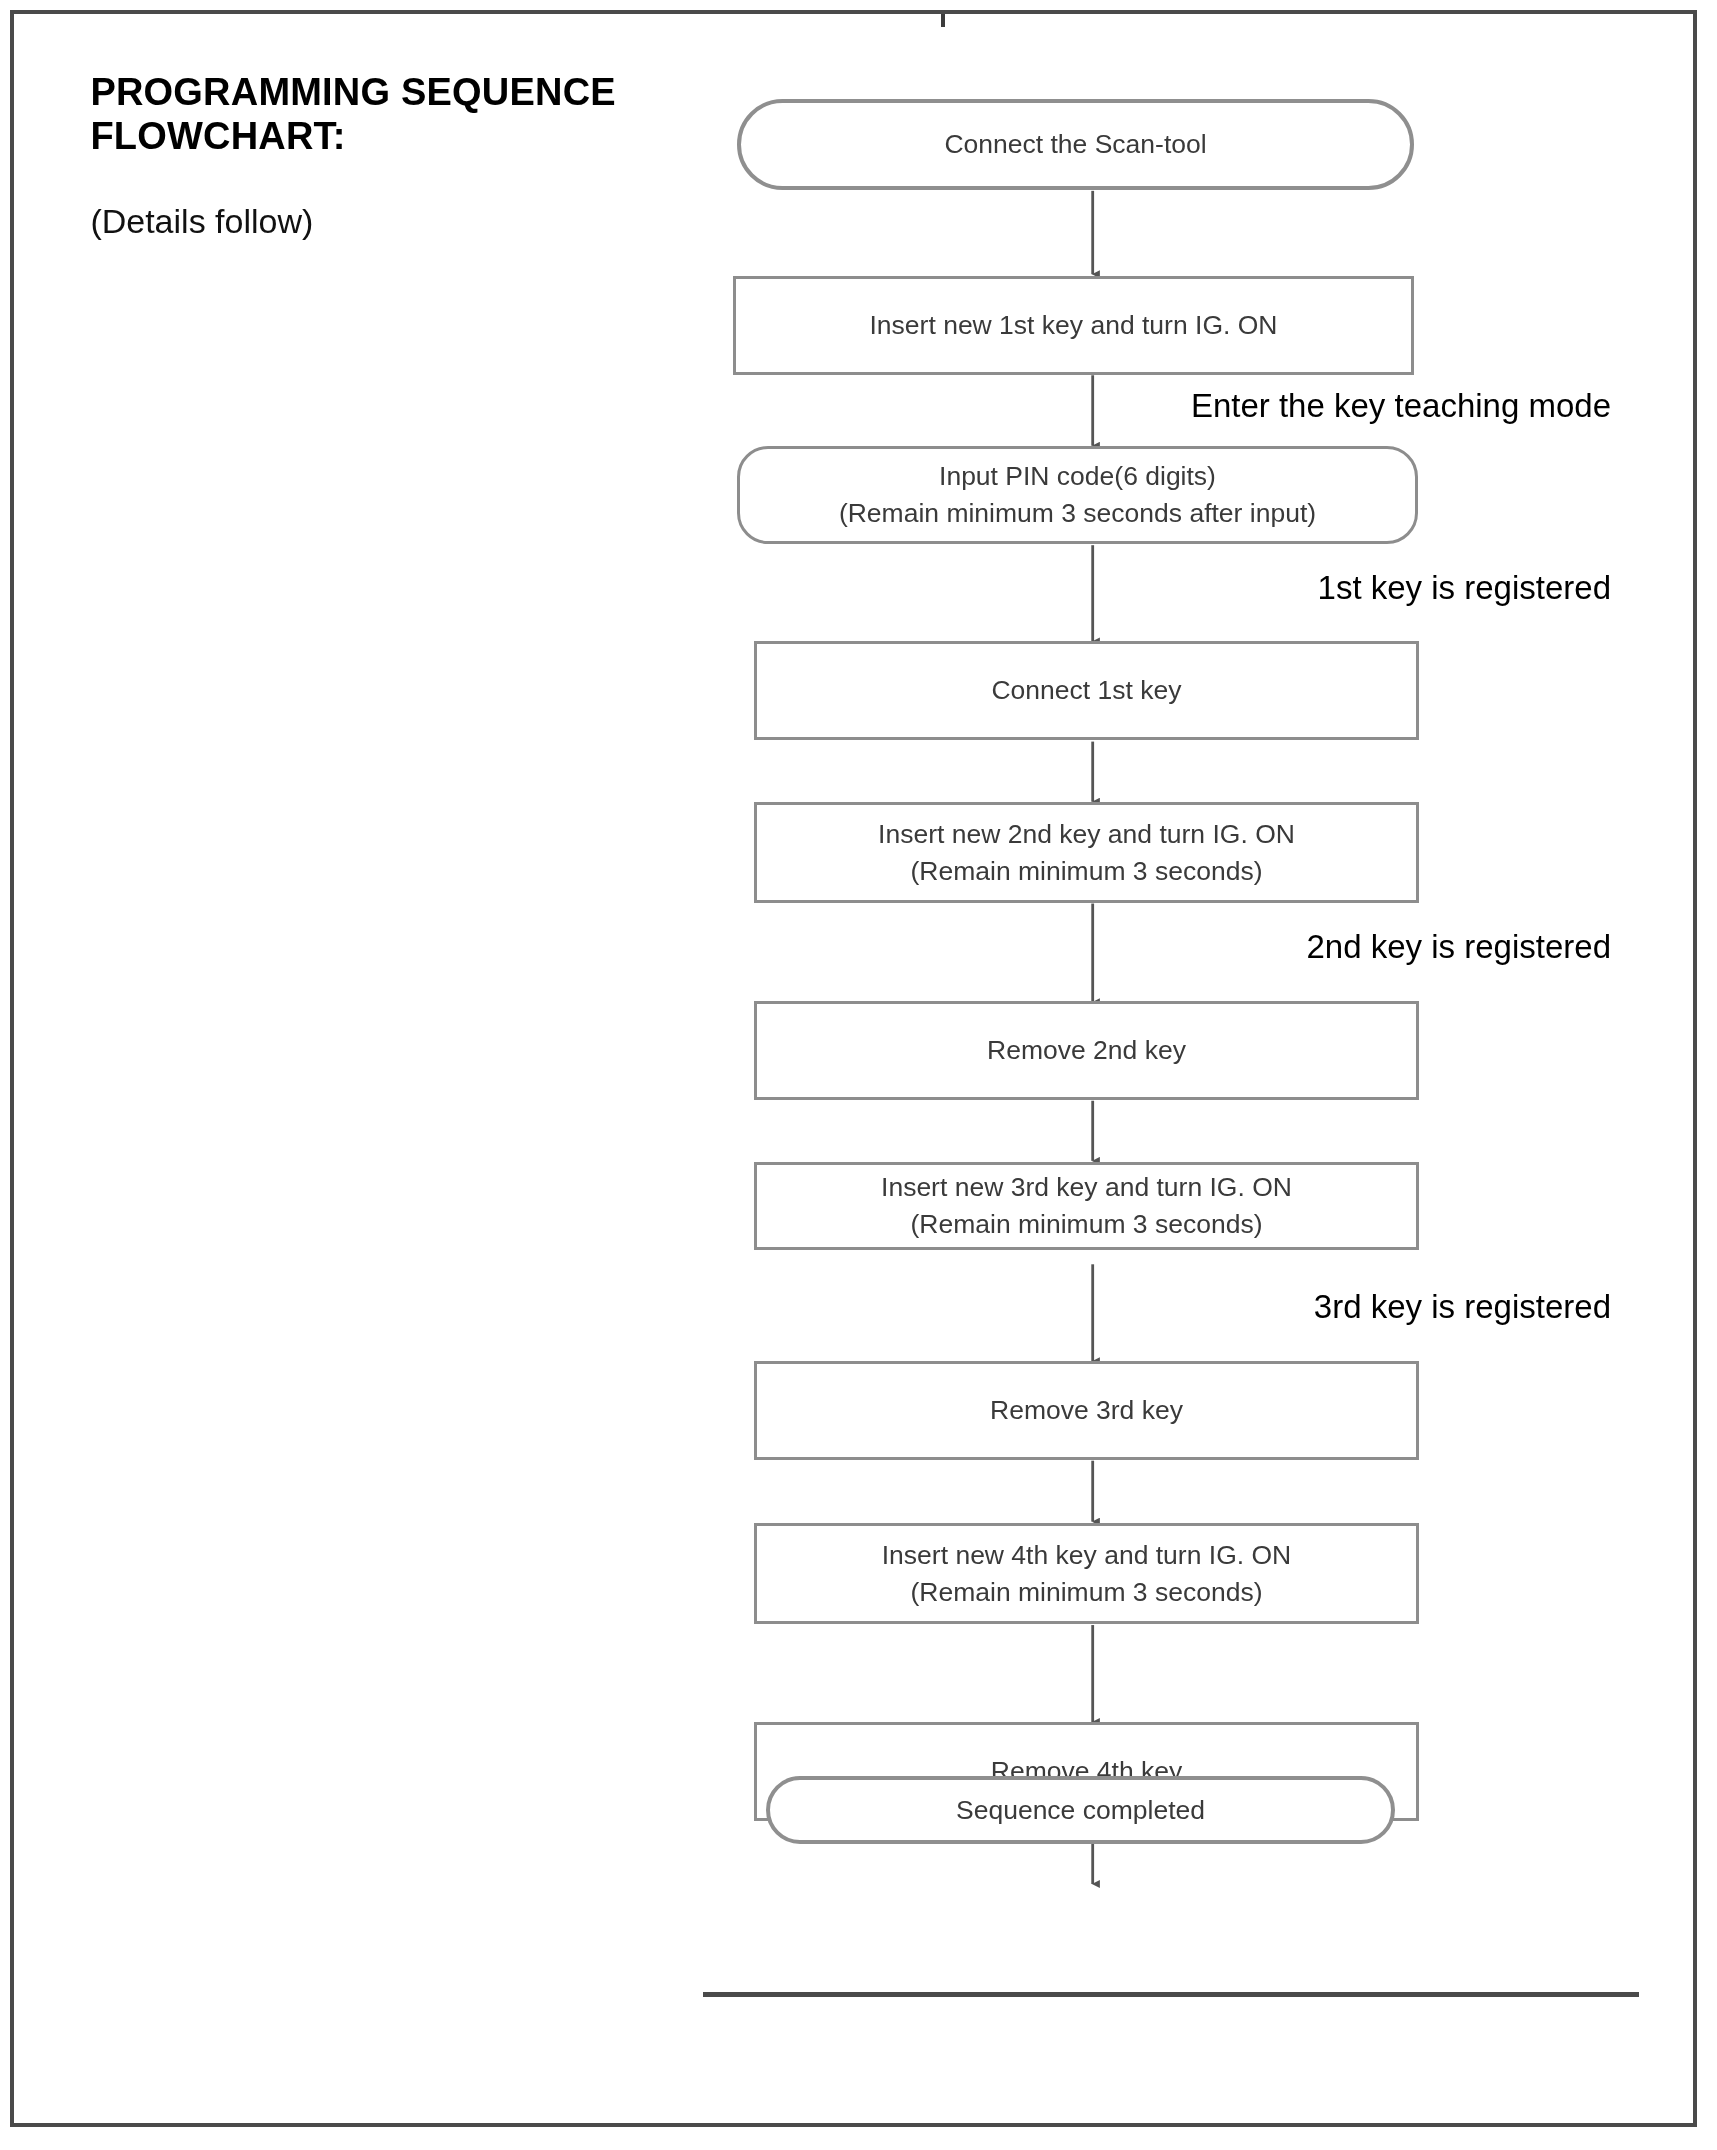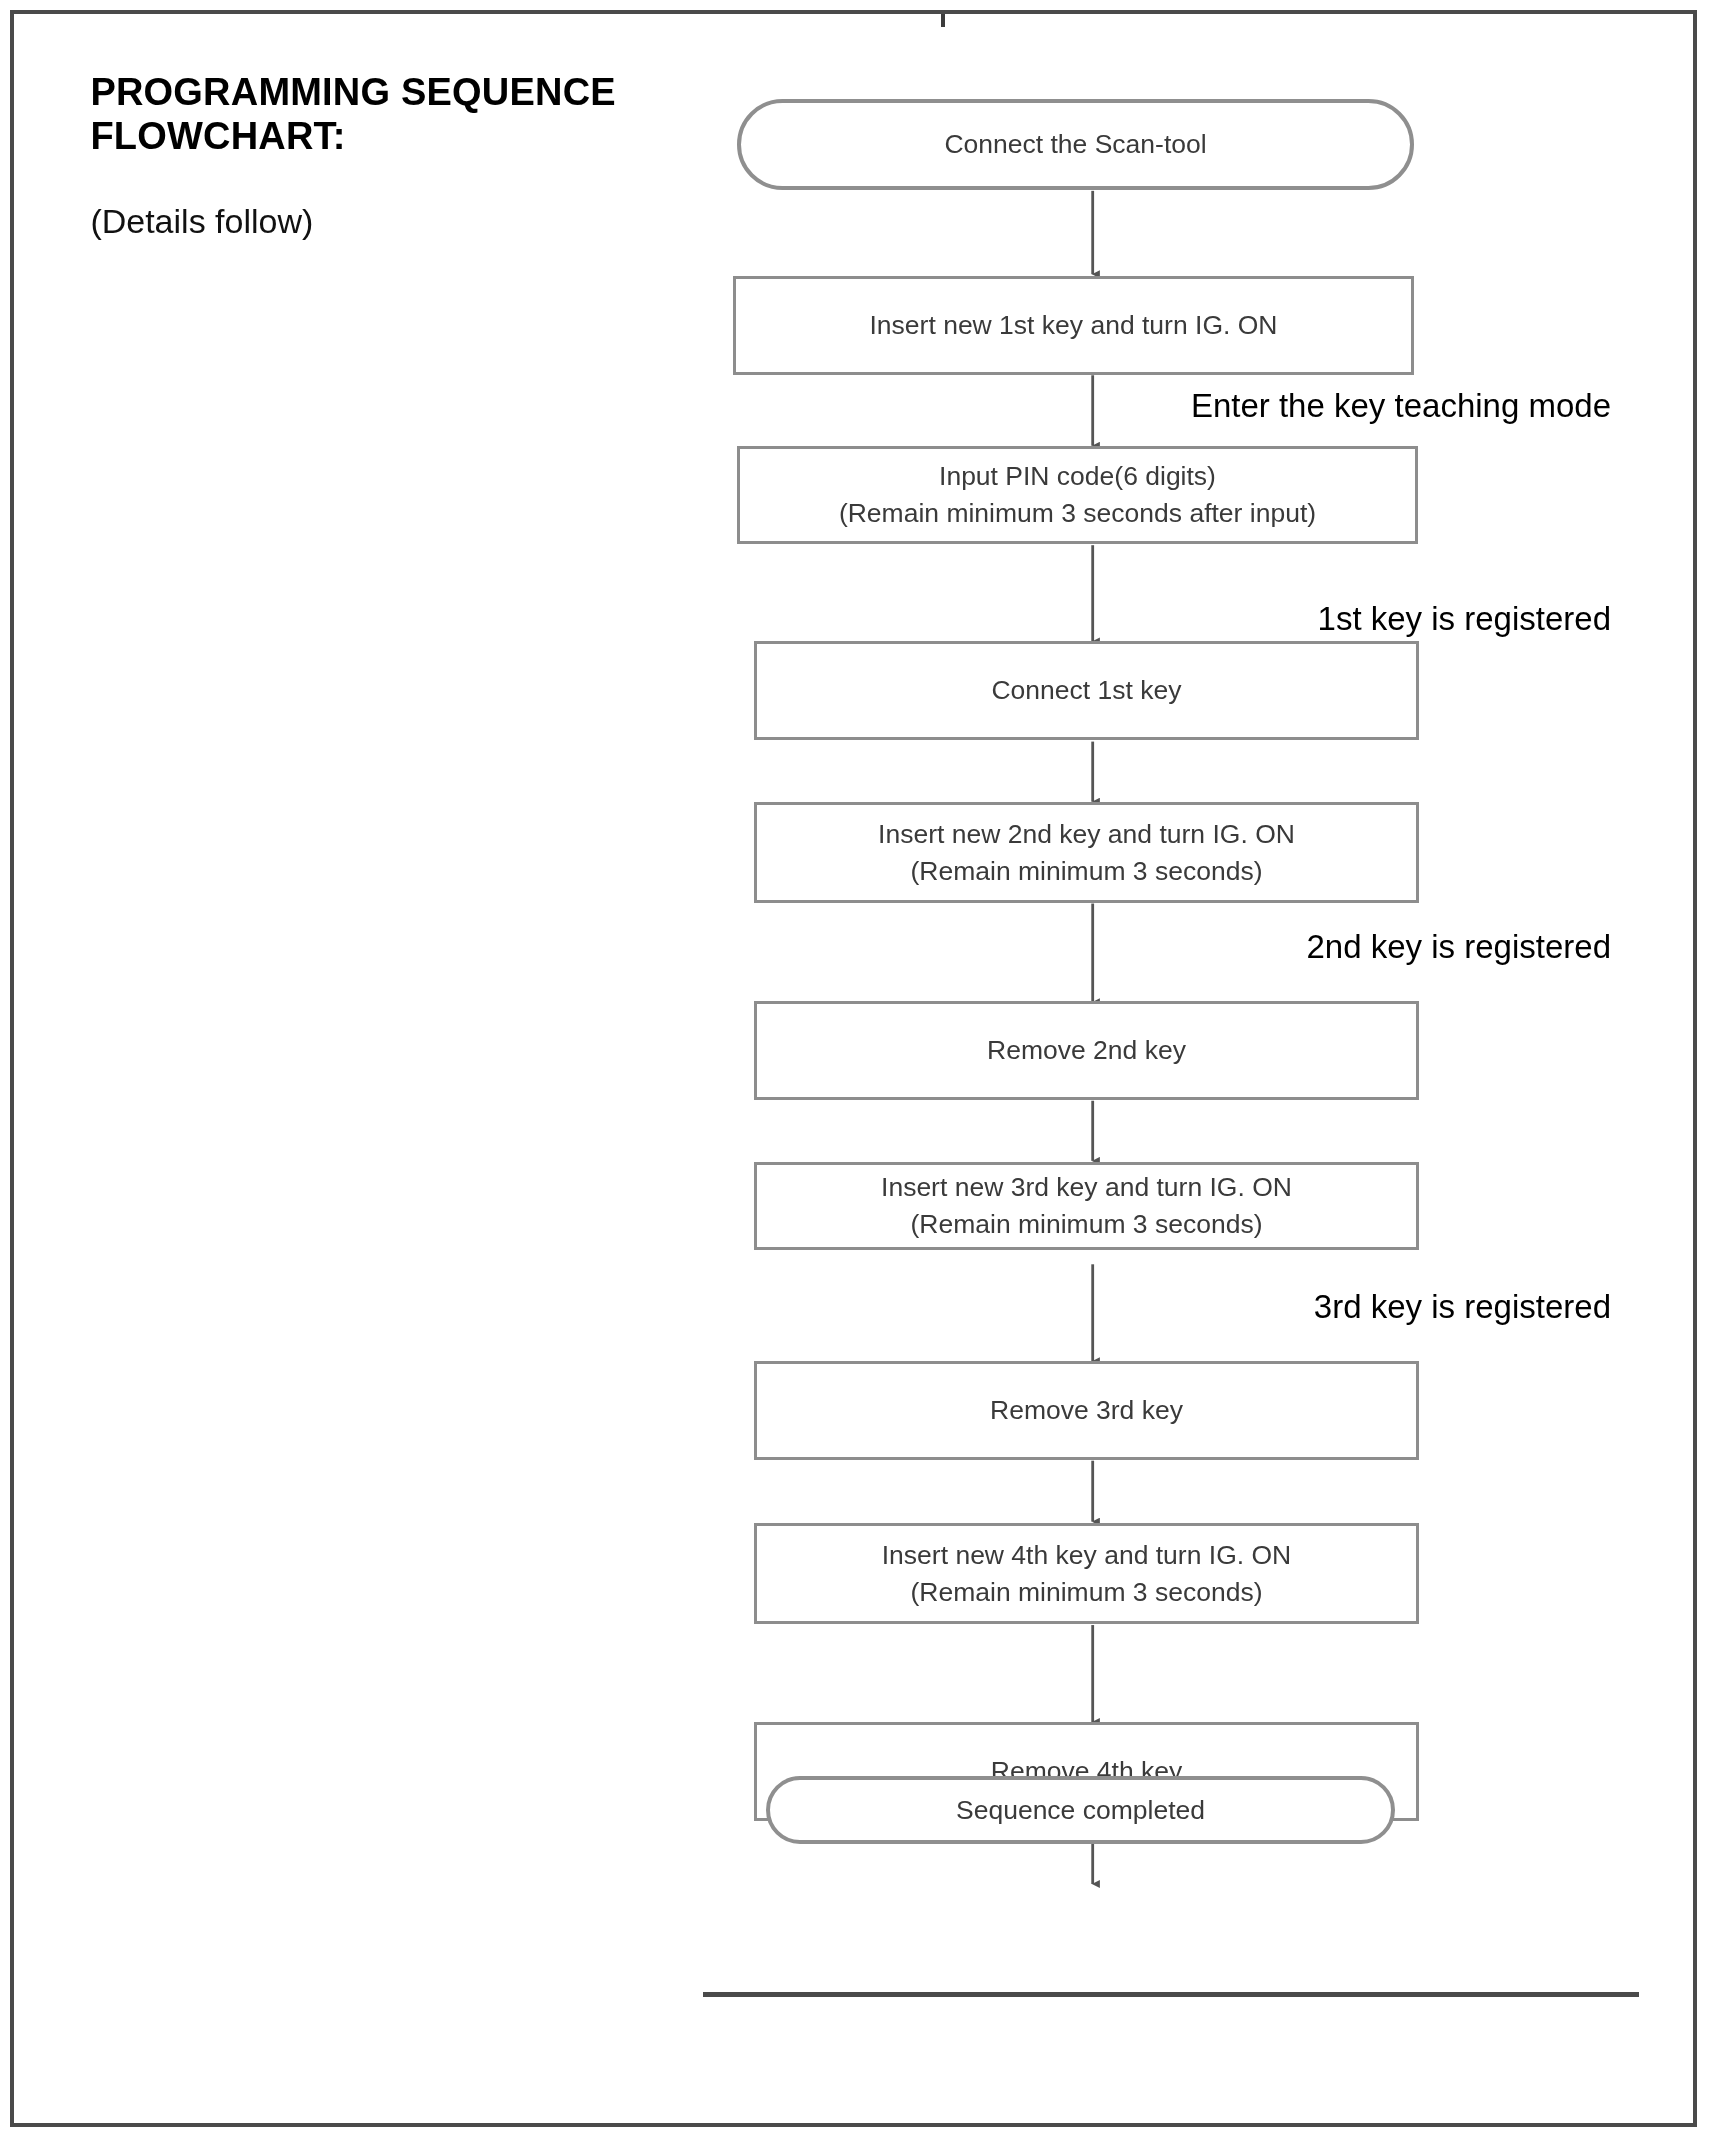--- a/index.html
+++ b/index.html
@@ -161,26 +161,26 @@
   </div>
 
   <div class="node process" style="left:733px; top:276px; width:681px; height:99px;">
     <span>Insert new 1st key and turn IG. ON</span>
   </div>
 
   <div class="edge-label" style="left:1122px; top:387px; width:489px;">
     <span>Enter the key teaching mode</span>
   </div>
 
-  <div class="node process" style="left:737px; top:446px; width:681px; height:98px;">
+  <div class="node process" style="left:737px; top:446px; width:681px; height:98px;border-radius:31px;">
     <span>Input PIN code(6 digits)</span>
     <span class="line2">(Remain minimum 3 seconds after input)</span>
   </div>
 
-  <div class="edge-label" style="left:1122px; top:569px; width:489px;margin-top:31px;">
+  <div class="edge-label" style="left:1122px; top:569px; width:489px;">
     <span>1st key is registered</span>
   </div>
 
   <div class="node process" style="left:754px; top:641px; width:665px; height:99px;">
     <span>Connect 1st key</span>
   </div>
 
   <div class="node process" style="left:754px; top:802px; width:665px; height:101px;">
     <span>Insert new 2nd key and turn IG. ON</span>
     <span class="line2">(Remain minimum 3 seconds)</span>

